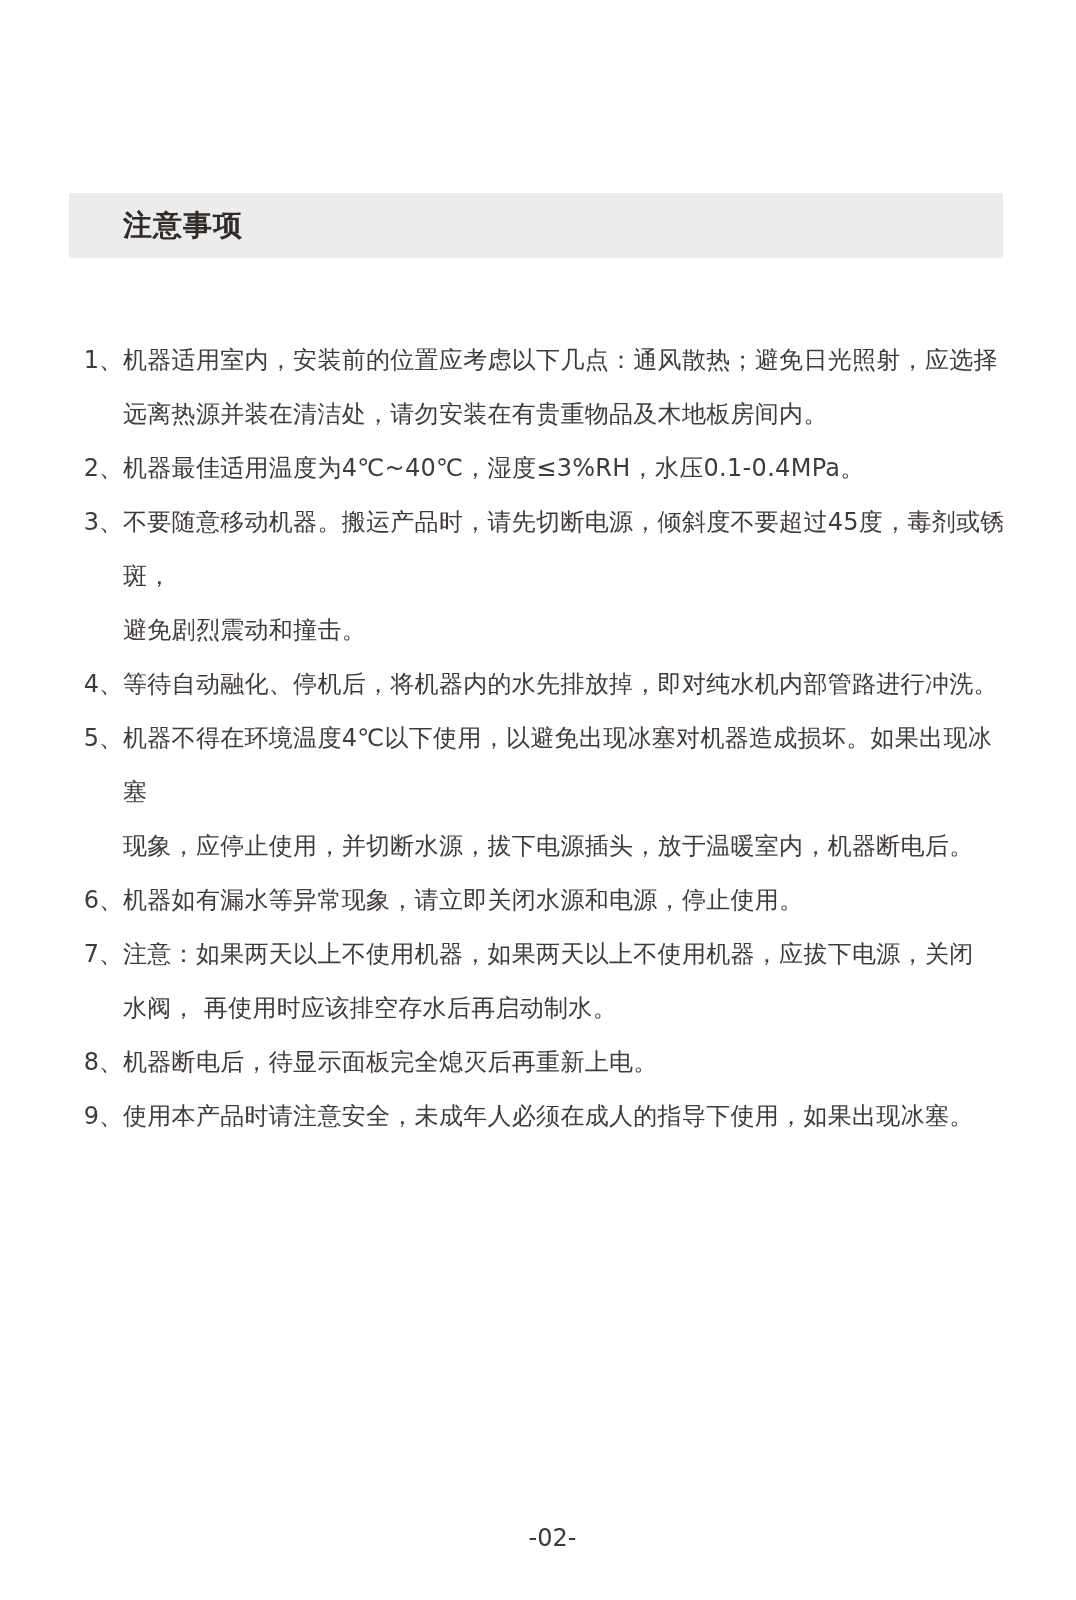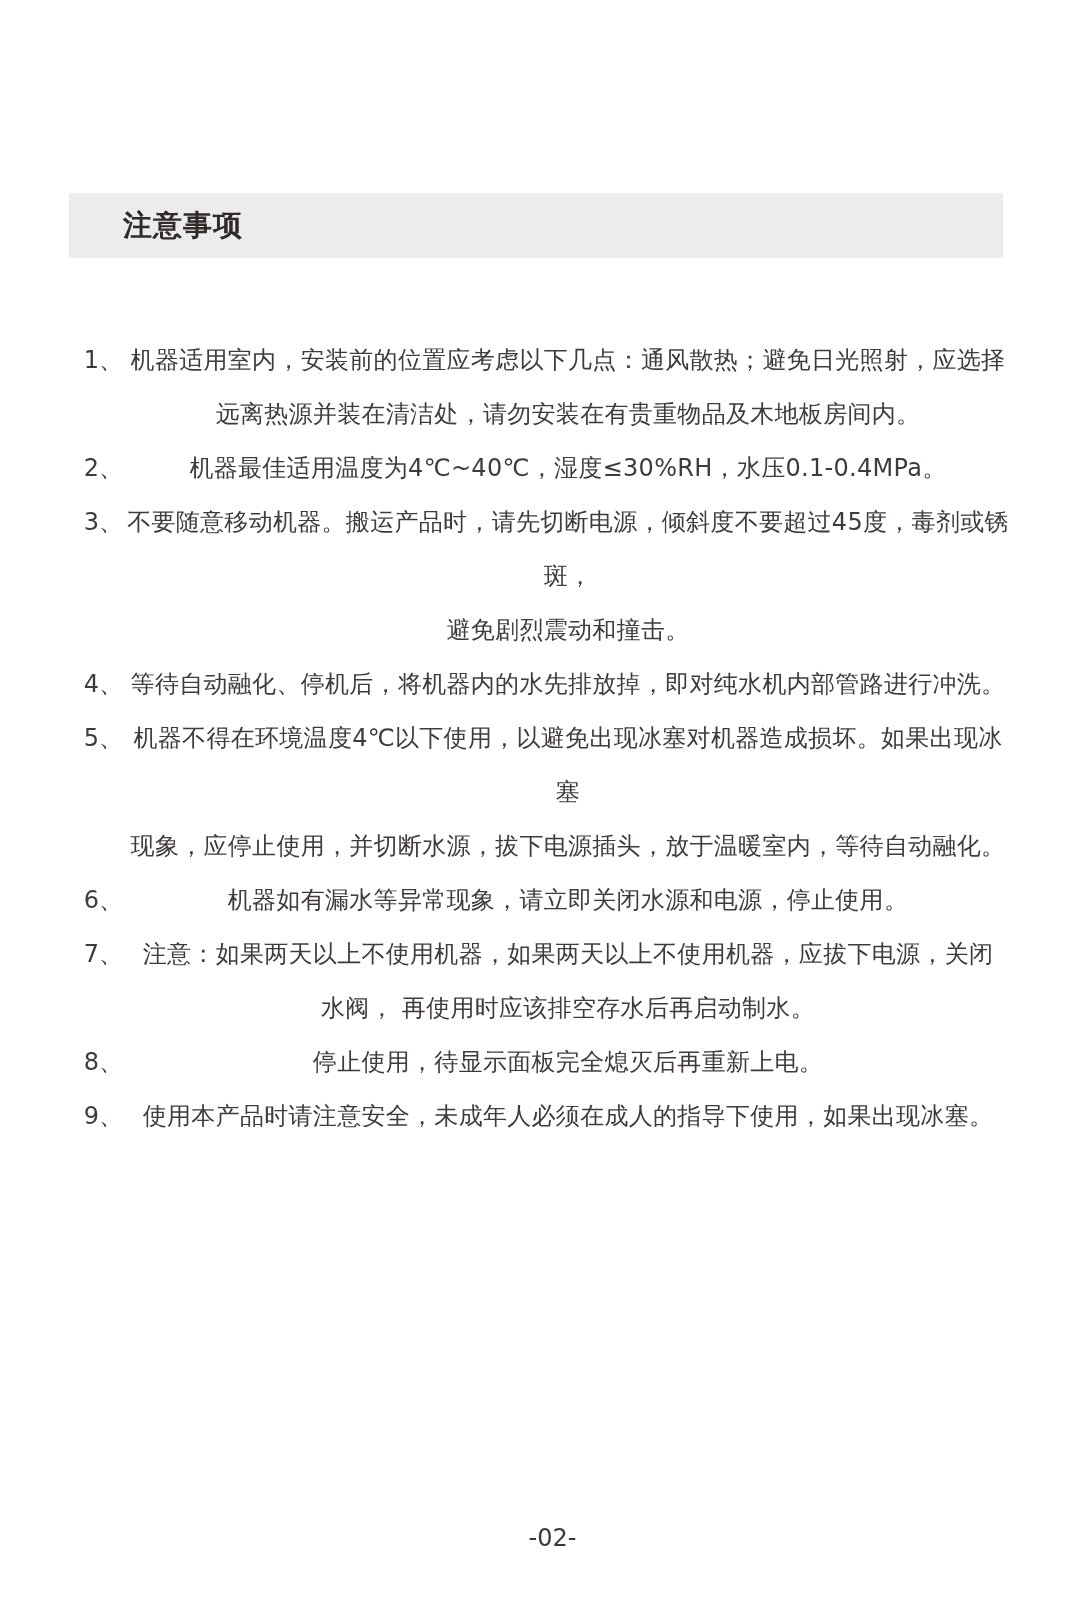--- a/index.html
+++ b/index.html
@@ -55,21 +55,20 @@
     line-height: 54px;
     color: #403b3a;
   }
   .item-text {
     flex: 1;
     font-size: 24px;
     line-height: 54px;
     white-space: pre-line;
     letter-spacing: 0.3px;
     color: #403b3a;
-    text-align: center;
   }
   .page-footer {
     position: absolute;
     left: 0;
     top: 1520px;
     width: 100%;
     text-align: center;
     font-size: 24px;
     line-height: 36px;
     color: #3d3938;
@@ -85,48 +84,48 @@
   </div>
 
   <ol class="precautions-list" id="precautions-list">
       <li class="precaution-item">
         <span class="item-number">1、</span>
         <span class="item-text">机器适用室内，安装前的位置应考虑以下几点：通风散热；避免日光照射，应选择
 远离热源并装在清洁处，请勿安装在有贵重物品及木地板房间内。</span>
       </li>
       <li class="precaution-item">
         <span class="item-number">2、</span>
-        <span class="item-text">机器最佳适用温度为4℃~40℃，湿度≤30%RH，水压0.1-0.4MPa。</span>
+        <span class="item-text">机器最佳适用温度为4℃~40℃，湿度≤3%RH，水压0.1-0.4MPa。</span>
       </li>
       <li class="precaution-item">
         <span class="item-number">3、</span>
         <span class="item-text">不要随意移动机器。搬运产品时，请先切断电源，倾斜度不要超过45度，毒剂或锈斑，
 避免剧烈震动和撞击。</span>
       </li>
       <li class="precaution-item">
         <span class="item-number">4、</span>
         <span class="item-text">等待自动融化、停机后，将机器内的水先排放掉，即对纯水机内部管路进行冲洗。</span>
       </li>
       <li class="precaution-item">
         <span class="item-number">5、</span>
         <span class="item-text">机器不得在环境温度4℃以下使用，以避免出现冰塞对机器造成损坏。如果出现冰塞
-现象，应停止使用，并切断水源，拔下电源插头，放于温暖室内，等待自动融化。</span>
+现象，应停止使用，并切断水源，拔下电源插头，放于温暖室内，机器断电后。</span>
       </li>
       <li class="precaution-item">
         <span class="item-number">6、</span>
         <span class="item-text">机器如有漏水等异常现象，请立即关闭水源和电源，停止使用。</span>
       </li>
       <li class="precaution-item">
         <span class="item-number">7、</span>
         <span class="item-text">注意：如果两天以上不使用机器，如果两天以上不使用机器，应拔下电源，关闭
 水阀， 再使用时应该排空存水后再启动制水。</span>
       </li>
       <li class="precaution-item">
         <span class="item-number">8、</span>
-        <span class="item-text">停止使用，待显示面板完全熄灭后再重新上电。</span>
+        <span class="item-text">机器断电后，待显示面板完全熄灭后再重新上电。</span>
       </li>
       <li class="precaution-item">
         <span class="item-number">9、</span>
         <span class="item-text">使用本产品时请注意安全，未成年人必须在成人的指导下使用，如果出现冰塞。</span>
       </li>
     </ol>
 
   <div class="page-footer">
     <span>-02-</span>
   </div>

